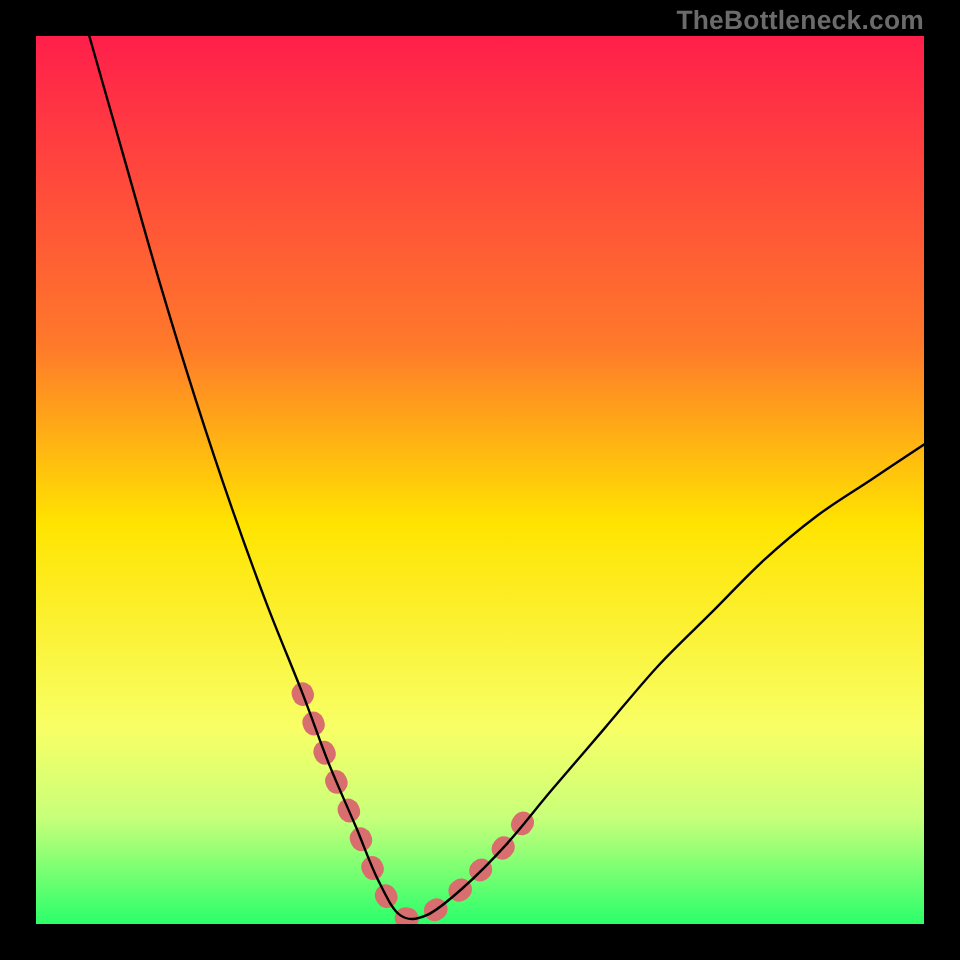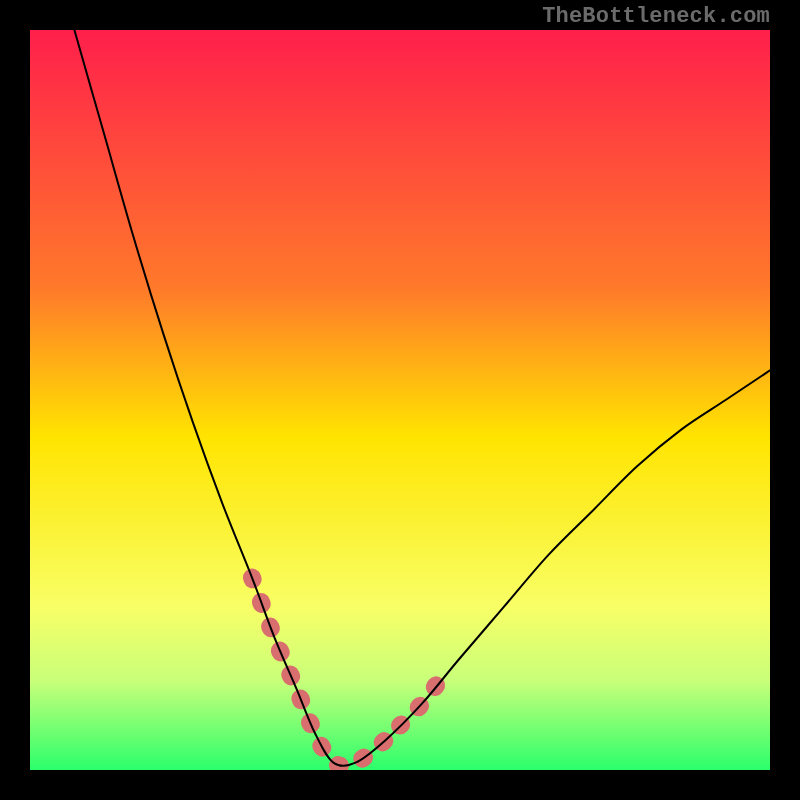--- a/index.html
+++ b/index.html
@@ -26,21 +26,20 @@
     overflow: hidden;
   }
   .watermark {
     position: absolute;
     top: 4px;
     right: 30px;
     color: #6b6b6b;
     font-size: 22px;
     font-weight: 600;
     letter-spacing: 0.2px;
-    font-family: Liberation Mono, monospace;
   }
 </style>
 </head>
 <body>
 
 <div class="frame">
 
   <div class="watermark">TheBottleneck.com</div>
 
   <div class="plot-area">

